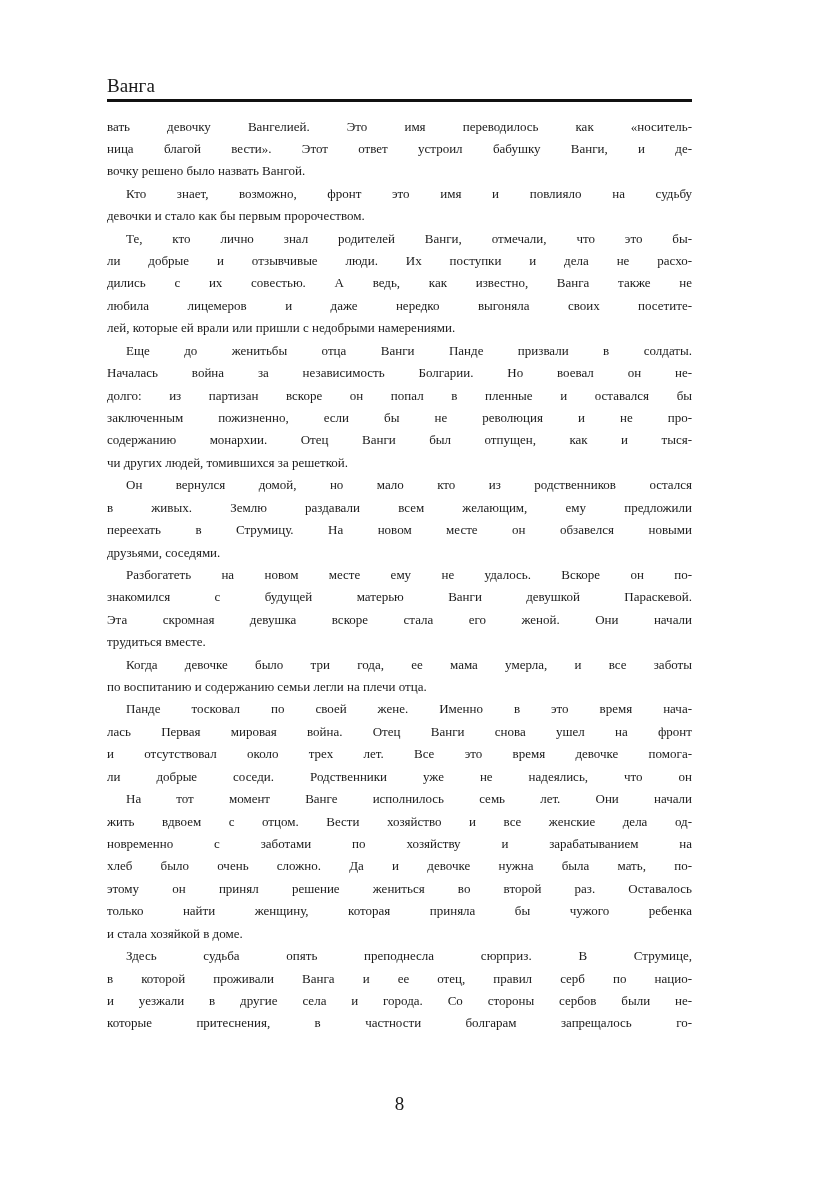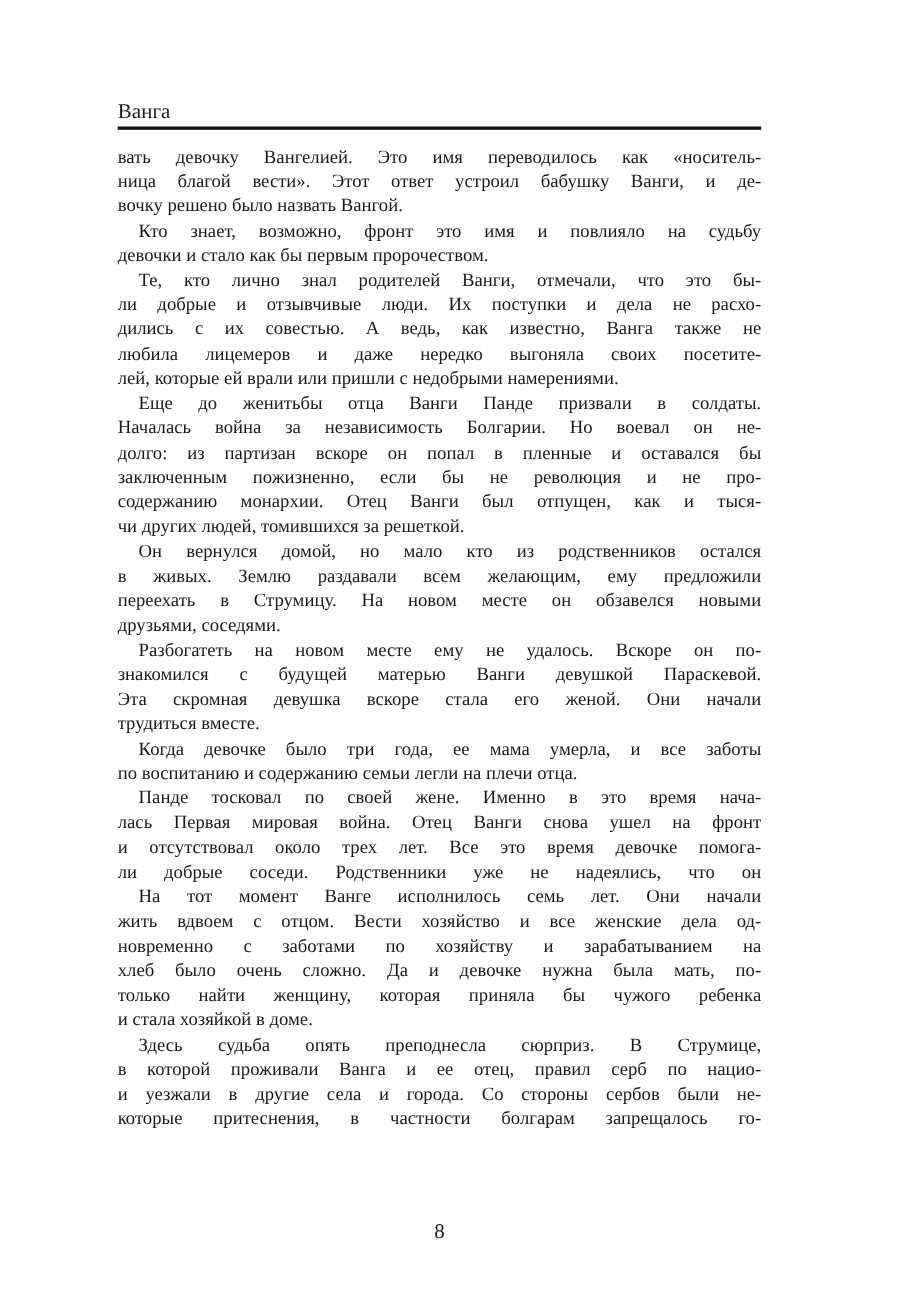--- a/index.html
+++ b/index.html
@@ -11,21 +11,21 @@
       width: 840px;
       height: 1191px;
       position: relative;
       overflow: hidden;
       color: #1a1a1a;
       font-family: "DejaVu Serif", "Liberation Serif", serif;
     }
     .page {
       position: absolute;
       left: 107px;
-      top: 16px;
+      top: 0;
       width: 585px;
       height: 851px;
     }
     .running-head {
       position: absolute;
       left: 0;
       top: 76px;
       font-size: 19px;
       line-height: 20px;
       letter-spacing: 0.1px;
@@ -38,21 +38,21 @@
       width: 585px;
       height: 2.5px;
       background: #111111;
     }
     .body-text {
       position: absolute;
       left: 0;
       top: 115.5px;
       width: 585px;
       font-family: "Liberation Serif", "DejaVu Serif", serif;
-      font-size: 17px;
+      font-size: 13px;
       line-height: 22.43px;
     }
     .line {
       display: block;
       white-space: nowrap;
       text-align: justify;
       text-align-last: justify;
       height: 22.43px;
       overflow: visible;
     }
@@ -108,20 +108,21 @@
       <span class="line indent">Когда девочке было три года, ее мама умерла, и все заботы</span>
       <span class="line last">по воспитанию и содержанию семьи легли на плечи отца.</span>
       <span class="line indent">Панде тосковал по своей жене. Именно в это время нача-</span>
       <span class="line">лась Первая мировая война. Отец Ванги снова ушел на фронт</span>
       <span class="line">и отсутствовал около трех лет. Все это время девочке помога-</span>
       <span class="line">ли добрые соседи. Родственники уже не надеялись, что он</span>
       <span class="line indent">На тот момент Ванге исполнилось семь лет. Они начали</span>
       <span class="line">жить вдвоем с отцом. Вести хозяйство и все женские дела од-</span>
       <span class="line">новременно с заботами по хозяйству и зарабатыванием на</span>
       <span class="line">хлеб было очень сложно. Да и девочке нужна была мать, по-</span>
+      <span class="line">этому он принял решение жениться во второй раз. Оставалось</span>
       <span class="line">только найти женщину, которая приняла бы чужого ребенка</span>
       <span class="line last">и стала хозяйкой в доме.</span>
       <span class="line indent">Здесь судьба опять преподнесла сюрприз. В Струмице,</span>
       <span class="line">в которой проживали Ванга и ее отец, правил серб по нацио-</span>
       <span class="line">и уезжали в другие села и города. Со стороны сербов были не-</span>
       <span class="line">которые притеснения, в частности болгарам запрещалось го-</span>
     </div>
 
   <div class="page-number">8</div>
 </div>

